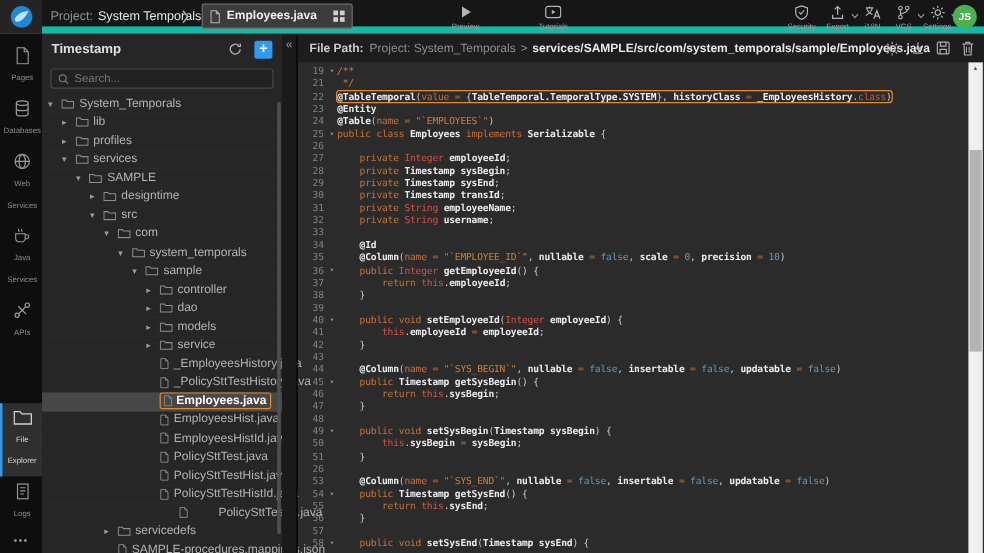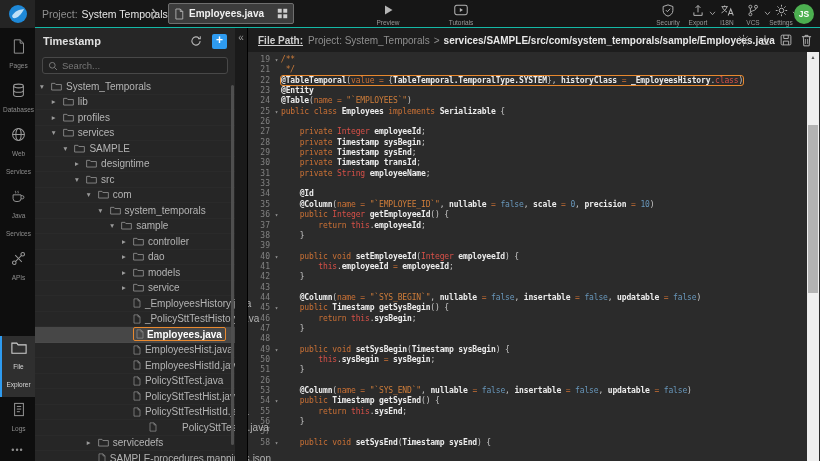--- a/index.html
+++ b/index.html
@@ -5,21 +5,21 @@
   * { margin:0; padding:0; box-sizing:border-box; }
   html,body { background:#000; }
   #app {
     position:relative; width:820px; height:461px; overflow:hidden;
     background:#2b2b2b; font-family:"Liberation Sans", sans-serif;
     -webkit-font-smoothing:antialiased;
   }
   svg { display:block; }
 
   
-  .topbar { position:absolute; left:0; top:0; width:820px; height:28px; background:#161616; border-bottom:1px solid #14b8a6; z-index:30; }
+  .topbar { position:absolute; left:0; top:0; width:820px; height:28px; background:#161616; border-bottom:6px solid #14b8a6; z-index:30; }
   .logo-area { position:absolute; left:0; top:0; width:35px; height:28px; background:#242424; display:flex; align-items:center; justify-content:center; }
   .proj { position:absolute; left:42px; top:0; height:28px; display:flex; align-items:center; font-size:10.5px; }
   .proj .plabel { color:#8f8f8f; }
   .proj .pname { color:#e6e6e6; margin-left:4px; }
   .tb-sep { position:absolute; left:151px; top:8px; }
   .tab { position:absolute; left:168px; top:3px; width:126px; height:21px; background:#3c3c3c; border:1px solid #6e6e6e; border-radius:2px; display:flex; align-items:center; padding:0 5px; }
   .tab .tab-label { flex:1; color:#f0f0f0; font-size:10px; font-weight:bold; margin-left:5px; white-space:nowrap; overflow:hidden; }
   .tb-item { position:absolute; top:3px; width:40px; text-align:center; cursor:pointer; }
   .tb-item .ticon { height:14px; display:flex; align-items:center; justify-content:center; position:relative; }
   .tb-item .tlabel { display:block; font-size:6.5px; color:#9a9a9a; margin-top:2px; white-space:nowrap; }
@@ -53,21 +53,21 @@
   .selbox { display:inline-flex; align-items:center; border:1.5px solid #e8892f; border-radius:2px; padding:0 3px 0 2px; height:14px; font-weight:bold; }
   .selbox .ticon-s { margin-right:3px; }
   .tree-scroll { position:absolute; right:1px; top:57px; width:3px; height:360px; background:#4f4f4f; border-radius:2px; }
 
   
   .strip { position:absolute; left:235px; top:28px; width:13px; height:433px; background:#1a1a1a; z-index:11; border-right:1px solid #000; }
   .strip .collapse { color:#9a9a9a; font-size:10px; text-align:center; margin-top:4px; cursor:pointer; }
 
   
   .filepath { position:absolute; left:248px; top:28px; width:572px; height:24px; background:#1d1d1d; display:flex; align-items:center; padding-left:10px; z-index:5; }
-  .fp-label { color:#cfcfcf; font-size:10px; font-weight:bold; margin-right:5px; white-space:nowrap;text-decoration:underline; }
+  .fp-label { color:#cfcfcf; font-size:10px; font-weight:bold; margin-right:5px; white-space:nowrap; }
   .fp-proj { color:#8f8f8f; font-size:10px; white-space:nowrap; }
   .fp-sep { color:#8f8f8f; font-size:10px; margin:0 4px; }
   .fp-path { color:#e8e8e8; font-size:10px; font-weight:bold; white-space:nowrap; overflow:hidden; }
   .fp-icons { position:absolute; right:8px; top:0; height:24px; display:flex; align-items:center; gap:9px; }
   .fp-icons > span { cursor:pointer; display:flex; }
 
   .editor { position:absolute; left:248px; top:52px; width:572px; height:409px; background:#2b2b2b; overflow:hidden; }
   .code { padding:3px 0 0 4px; }
   .cline { height:10.35px; line-height:10.35px; white-space:pre; font-family:"DejaVu Sans Mono", monospace; font-size:8px; letter-spacing:-0.15px; }
   .lnum { display:inline-block; width:18px; text-align:right; color:#828282; margin-right:2px; letter-spacing:0; }
@@ -563,20 +563,21 @@
         <div class="cline"><span class="lnum">22</span><span class="fold"></span><span class="ctext boxed"><span class="tk-df">@TableTemporal</span><span class="tk-pl">(</span><span class="tk-kw">value</span><span class="tk-op"> = </span><span class="tk-pl">{</span><span class="tk-df">TableTemporal.TemporalType.SYSTEM</span><span class="tk-pl">}, </span><span class="tk-df">historyClass</span><span class="tk-op"> = </span><span class="tk-df">_EmployeesHistory</span><span class="tk-pl">.</span><span class="tk-ty">class</span><span class="tk-pl">)</span></span></div>
         <div class="cline"><span class="lnum">23</span><span class="fold"></span><span class="ctext"><span class="tk-df">@Entity</span></span></div>
         <div class="cline"><span class="lnum">24</span><span class="fold"></span><span class="ctext"><span class="tk-df">@Table</span><span class="tk-pl">(</span><span class="tk-kw">name</span><span class="tk-op"> = </span><span class="tk-st">"`EMPLOYEES`"</span><span class="tk-pl">)</span></span></div>
         <div class="cline"><span class="lnum">25</span><span class="fold">▾</span><span class="ctext"><span class="tk-kw">public class </span><span class="tk-df">Employees</span><span class="tk-kw"> implements </span><span class="tk-df">Serializable</span><span class="tk-pl"> {</span></span></div>
         <div class="cline"><span class="lnum">26</span><span class="fold"></span><span class="ctext"></span></div>
         <div class="cline"><span class="lnum">27</span><span class="fold"></span><span class="ctext"><span class="tk-pl">    </span><span class="tk-kw">private </span><span class="tk-ty">Integer </span><span class="tk-df">employeeId</span><span class="tk-pl">;</span></span></div>
         <div class="cline"><span class="lnum">28</span><span class="fold"></span><span class="ctext"><span class="tk-pl">    </span><span class="tk-kw">private </span><span class="tk-df">Timestamp sysBegin</span><span class="tk-pl">;</span></span></div>
         <div class="cline"><span class="lnum">29</span><span class="fold"></span><span class="ctext"><span class="tk-pl">    </span><span class="tk-kw">private </span><span class="tk-df">Timestamp sysEnd</span><span class="tk-pl">;</span></span></div>
         <div class="cline"><span class="lnum">30</span><span class="fold"></span><span class="ctext"><span class="tk-pl">    </span><span class="tk-kw">private </span><span class="tk-df">Timestamp transId</span><span class="tk-pl">;</span></span></div>
         <div class="cline"><span class="lnum">31</span><span class="fold"></span><span class="ctext"><span class="tk-pl">    </span><span class="tk-kw">private </span><span class="tk-ty">String </span><span class="tk-df">employeeName</span><span class="tk-pl">;</span></span></div>
+        <div class="cline"><span class="lnum">32</span><span class="fold"></span><span class="ctext"><span class="tk-pl">    </span><span class="tk-kw">private </span><span class="tk-ty">String </span><span class="tk-df">username</span><span class="tk-pl">;</span></span></div>
         <div class="cline"><span class="lnum">33</span><span class="fold"></span><span class="ctext"></span></div>
         <div class="cline"><span class="lnum">34</span><span class="fold"></span><span class="ctext"><span class="tk-pl">    </span><span class="tk-df">@Id</span></span></div>
         <div class="cline"><span class="lnum">35</span><span class="fold"></span><span class="ctext"><span class="tk-pl">    </span><span class="tk-df">@Column</span><span class="tk-pl">(</span><span class="tk-kw">name</span><span class="tk-op"> = </span><span class="tk-st">"`EMPLOYEE_ID`"</span><span class="tk-pl">, </span><span class="tk-df">nullable</span><span class="tk-op"> = </span><span class="tk-at">false</span><span class="tk-pl">, </span><span class="tk-df">scale</span><span class="tk-op"> = </span><span class="tk-at">0</span><span class="tk-pl">, </span><span class="tk-df">precision</span><span class="tk-op"> = </span><span class="tk-at">10</span><span class="tk-pl">)</span></span></div>
         <div class="cline"><span class="lnum">36</span><span class="fold">▾</span><span class="ctext"><span class="tk-pl">    </span><span class="tk-kw">public </span><span class="tk-ty">Integer </span><span class="tk-df">getEmployeeId</span><span class="tk-pl">() {</span></span></div>
         <div class="cline"><span class="lnum">37</span><span class="fold"></span><span class="ctext"><span class="tk-pl">        </span><span class="tk-kw">return </span><span class="tk-ty">this</span><span class="tk-pl">.</span><span class="tk-df">employeeId</span><span class="tk-pl">;</span></span></div>
         <div class="cline"><span class="lnum">38</span><span class="fold"></span><span class="ctext"><span class="tk-pl">    }</span></span></div>
         <div class="cline"><span class="lnum">39</span><span class="fold"></span><span class="ctext"></span></div>
         <div class="cline"><span class="lnum">40</span><span class="fold">▾</span><span class="ctext"><span class="tk-pl">    </span><span class="tk-kw">public void </span><span class="tk-df">setEmployeeId</span><span class="tk-pl">(</span><span class="tk-ty">Integer </span><span class="tk-df">employeeId</span><span class="tk-pl">) {</span></span></div>
         <div class="cline"><span class="lnum">41</span><span class="fold"></span><span class="ctext"><span class="tk-pl">        </span><span class="tk-ty">this</span><span class="tk-pl">.</span><span class="tk-df">employeeId</span><span class="tk-op"> = </span><span class="tk-df">employeeId</span><span class="tk-pl">;</span></span></div>
         <div class="cline"><span class="lnum">42</span><span class="fold"></span><span class="ctext"><span class="tk-pl">    }</span></span></div>

